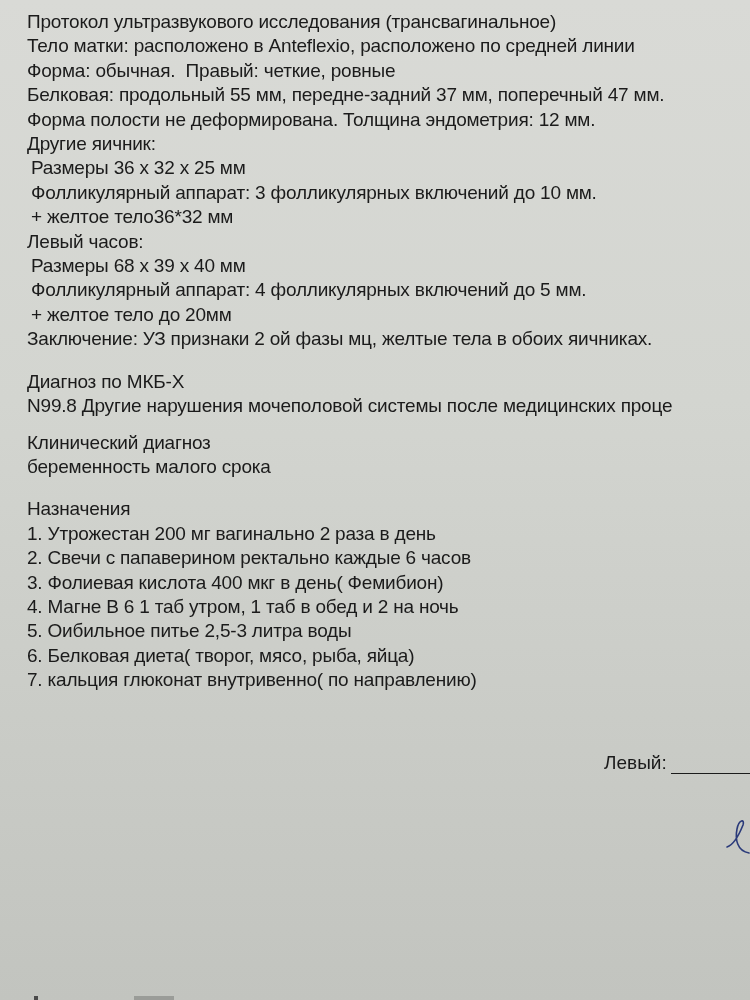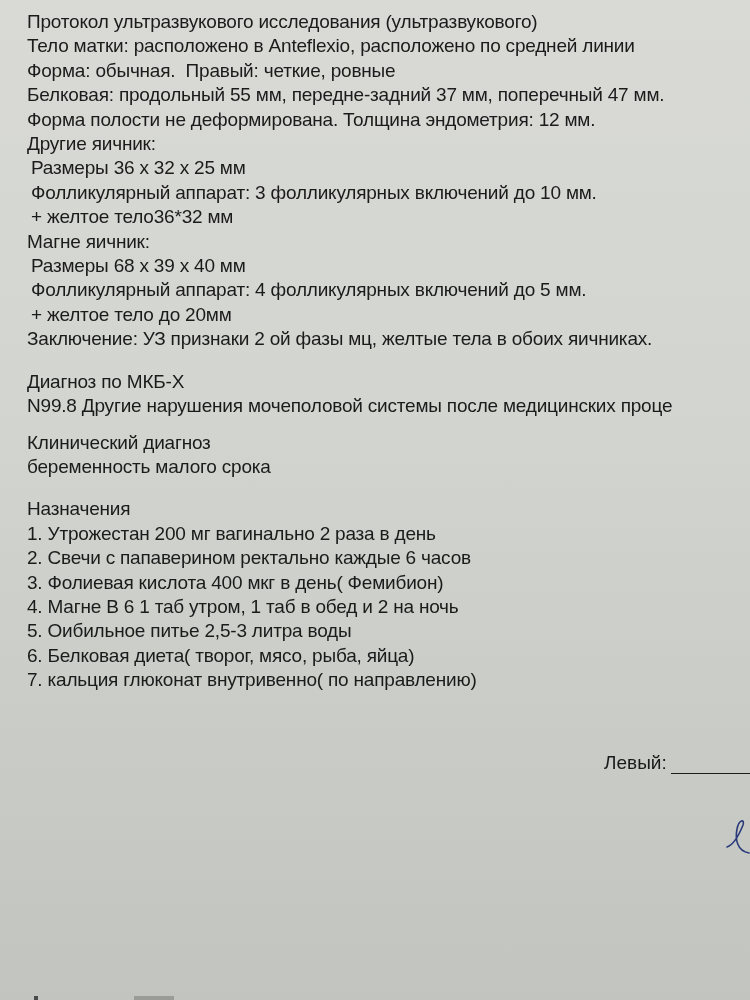--- a/index.html
+++ b/index.html
@@ -18,32 +18,32 @@
     .gap-sm { height: 12px; }
     .sign { position: absolute; left: 604px; top: 752px; font-size: 19px; white-space: nowrap; }
     .sign .underline { display: inline-block; width: 100px; border-bottom: 1.5px solid #1b1b1b; height: 18px; vertical-align: bottom; margin-left: 4px; }
     .signature { position: absolute; left: 725px; top: 815px; }
     .footer-fragment { position: absolute; left: 24px; top: 990px; width: 160px; height: 10px; }
   </style>
 </head>
 <body>
 
 <div class="page">
-  <div class="line"><b>Протокол ультразвукового исследования</b><span> (ультразвукового)</span></div>
+  <div class="line"><b>Протокол ультразвукового исследования</b><span> (трансвагинальное)</span></div>
   <div class="line"><b>Тело матки:</b><span> расположено в Anteflexio, расположено по средней линии</span></div>
   <div class="line"><b>Форма:</b><span style="white-space:pre"> обычная.  </span><b>Правый:</b><span> четкие, ровные</span></div>
   <div class="line"><b>Белковая:</b><span> продольный 55 мм, передне-задний 37 мм, поперечный 47 мм.</span></div>
   <div class="line">Форма полости не деформирована. Толщина эндометрия: 12 мм.</div>
 
   <div class="line"><b>Другие яичник:</b></div>
   <div class="line indent">Размеры 36 х 32 х 25 мм</div>
   <div class="line indent">Фолликулярный аппарат: 3 фолликулярных включений до 10 мм.</div>
   <div class="line indent">+ желтое тело36*32 мм</div>
 
-  <div class="line"><b>Магне яичник:</b></div>
+  <div class="line"><b>Левый часов:</b></div>
   <div class="line indent">Размеры 68 х 39 х 40 мм</div>
   <div class="line indent">Фолликулярный аппарат: 4 фолликулярных включений до 5 мм.</div>
   <div class="line indent">+ желтое тело до 20мм</div>
 
   <div class="line"><b>Заключение:</b><span> УЗ признаки 2 ой фазы мц, желтые тела в обоих яичниках.</span></div>
 
   <div class="gap"></div>
   <div class="line"><b>Диагноз по МКБ-X</b></div>
   <div class="line">N99.8 Другие нарушения мочеполовой системы после медицинских проце</div>
 

